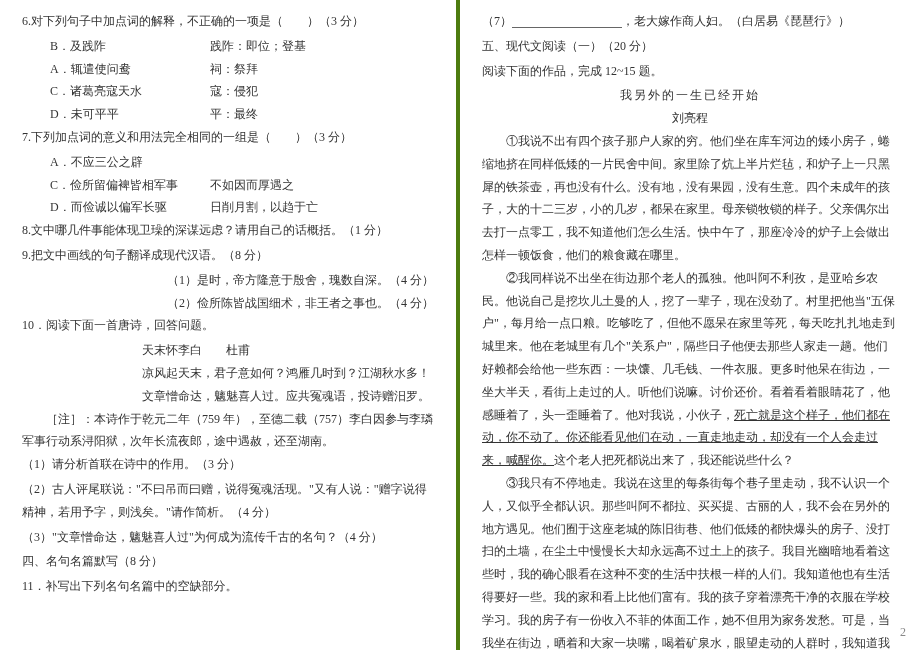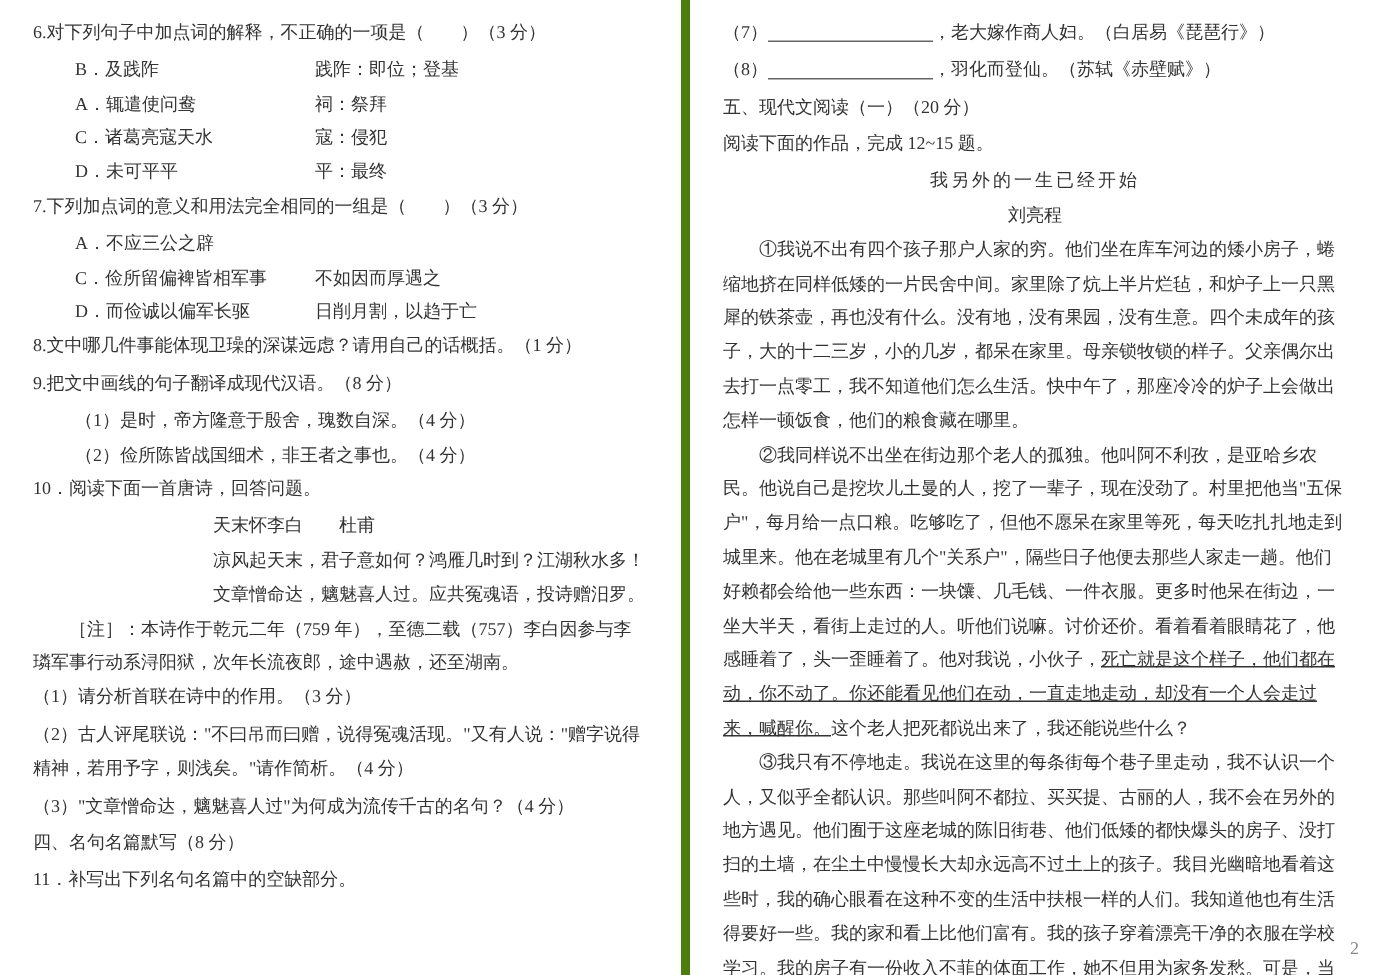--- a/index.html
+++ b/index.html
@@ -19,24 +19,24 @@
     width: 920px;
     height: 650px;
     position: relative;
   }
   .col {
     width: 50%;
     padding: 10px 22px 10px 22px;
     box-sizing: border-box;
   }
   .col-left {
-    border-right: 6px solid #4d7c0f;
+    border-right: 4px solid #4d7c0f;
   }
   .q { margin-bottom: 2px; }
-  .opt { padding-left: 28px; }
+  .opt { padding-left: 28px; text-align: right; }
   .opt-grid { padding-left: 28px; }
   .opt-grid .row { display: flex; }
   .opt-grid .c1 { width: 160px; }
   .opt-grid .c2 { width: 120px; }
   .indent { text-indent: 24px; }
   .blank { display: inline-block; border-bottom: 1px solid #666; height: 14px; vertical-align: -3px; }
   .b110 { width: 110px; }
   .u { text-decoration: underline; }
   .pagenum { position: absolute; bottom: 6px; right: 14px; font-size: 12px; color: #888; }
   .poem { padding-left: 120px; }
@@ -104,21 +104,20 @@
   <div class="q">四、名句名篇默写（8 分）</div>
   <div class="q">11．补写出下列名句名篇中的空缺部分。</div>
 
   <div class="q"></div>
 
 </div>
 
 <div class="col">
 
   <div class="q"><span>（7）</span><span class="blank b110"></span><span>，老大嫁作商人妇。（白居易《琵琶行》）</span></div>
-  <div class="q"><span>（8）</span><span class="blank b110"></span><span>，羽化而登仙。（苏轼《赤壁赋》）</span></div>
 
   <div class="q">五、现代文阅读（一）（20 分）</div>
   <div class="q">阅读下面的作品，完成 12~15 题。</div>
 
   <div class="title-line">我另外的一生已经开始</div>
   <div class="author-line">刘亮程</div>
 
   <div class="indent">①我说不出有四个孩子那户人家的穷。他们坐在库车河边的矮小房子，蜷缩地挤在同样低矮的一片民舍中间。家里除了炕上半片烂毡，和炉子上一只黑犀的铁茶壶，再也没有什么。没有地，没有果园，没有生意。四个未成年的孩子，大的十二三岁，小的几岁，都呆在家里。母亲锁牧锁的样子。父亲偶尔出去打一点零工，我不知道他们怎么生活。快中午了，那座冷冷的炉子上会做出怎样一顿饭食，他们的粮食藏在哪里。</div>
   <div class="indent"><span>②我同样说不出坐在街边那个老人的孤独。他叫阿不利孜，是亚哈乡农民。他说自己是挖坎儿土曼的人，挖了一辈子，现在没劲了。村里把他当"五保户"，每月给一点口粮。吃够吃了，但他不愿呆在家里等死，每天吃扎扎地走到城里来。他在老城里有几个"关系户"，隔些日子他便去那些人家走一趟。他们好赖都会给他一些东西：一块馕、几毛钱、一件衣服。更多时他呆在街边，一坐大半天，看街上走过的人。听他们说嘛。讨价还价。看着看着眼睛花了，他感睡着了，头一歪睡着了。他对我说，小伙子，</span><span class="u">死亡就是这个样子，他们都在动，你不动了。你还能看见他们在动，一直走地走动，却没有一个人会走过来，喊醒你。</span><span>这个老人把死都说出来了，我还能说些什么？</span></div>
   <div class="indent">③我只有不停地走。我说在这里的每条街每个巷子里走动，我不认识一个人，又似乎全都认识。那些叫阿不都拉、买买提、古丽的人，我不会在另外的地方遇见。他们囿于这座老城的陈旧街巷、他们低矮的都快爆头的房子、没打扫的土墙，在尘土中慢慢长大却永远高不过土上的孩子。我目光幽暗地看着这些时，我的确心眼看在这种不变的生活中扶根一样的人们。我知道他也有生活得要好一些。我的家和看上比他们富有。我的孩子穿着漂亮干净的衣服在学校学习。我的房子有一份收入不菲的体面工作，她不但用为家务发愁。可是，当我坐在街边，晒着和大家一块嘴，喝着矿泉水，眼望走动的人群时，我知道我和他们是一样的，尘土一样多地落在我身上。我什么都不想，有一点饥饿，半块馕就满足，有一点晒睡，打了个哈欠就又醒了。这个时刻一直地延长下去，我可以和他们一样，在老城的缓缓阳光中老去。我的孩子一样会长着脚，在厚厚的尘土中奔走；跑去，她的欢笑一点不会比他们少。</div>

